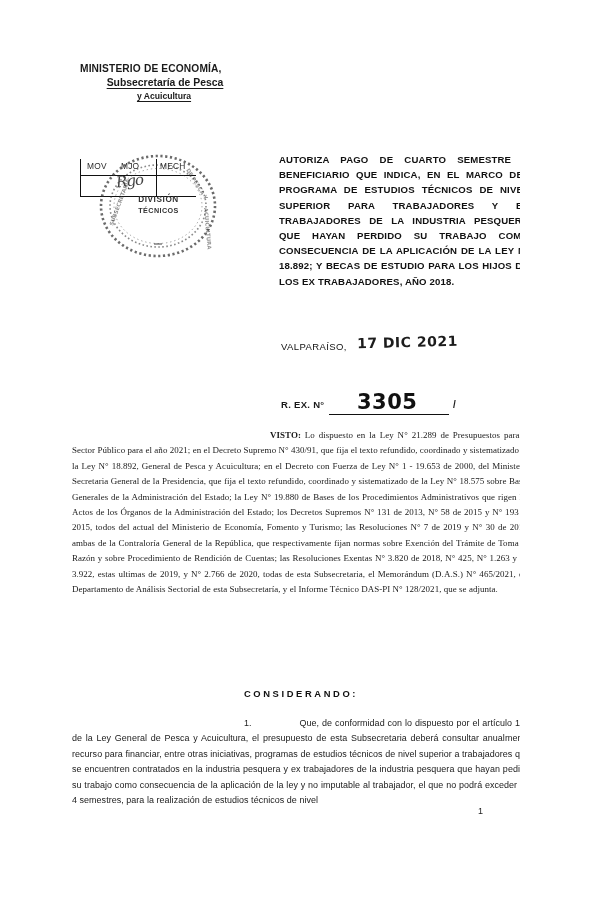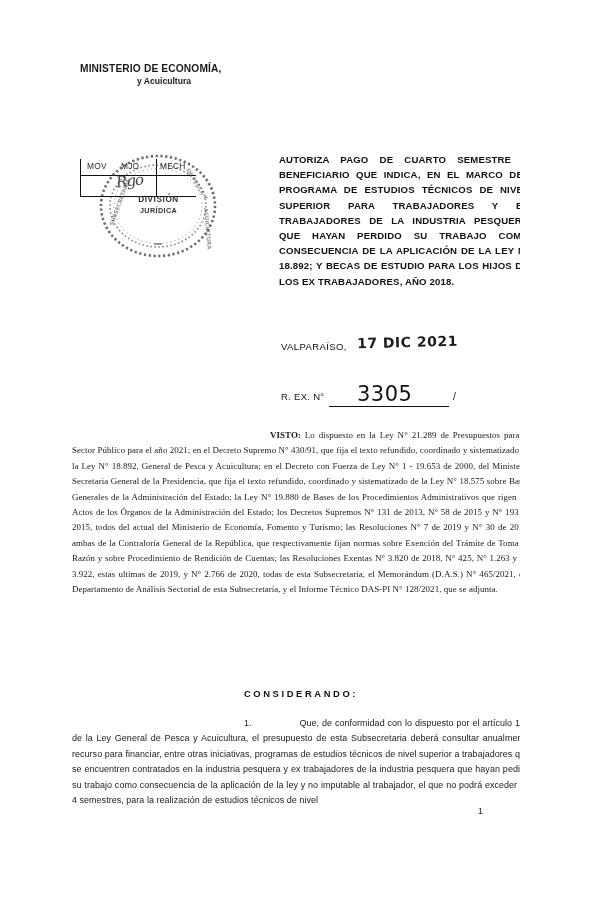--- a/index.html
+++ b/index.html
@@ -41,20 +41,21 @@
     font-weight: bold;
     line-height: 15px;
     text-decoration: underline;
     text-underline-offset: 1.5px;
     padding-right: 16px;
   }
   .lh-line4 {
     font-size: 8.6px;
     font-weight: bold;
     line-height: 12px;
+    text-decoration: underline;
     text-underline-offset: 1.5px;
     padding-right: 18px;
   }
 
   
   .visa-table {
     position: absolute;
     left: 80px;
     top: 127px;
     width: 116px;
@@ -163,23 +164,24 @@
     font-weight: bold;
     letter-spacing: 0.5px;
     color: #1c1c1c;
     transform: rotate(-1.5deg);
   }
 
   
   .res-line {
     position: absolute;
     left: 281px;
-    top: 386px;
+    top: 394px;
     width: 220px;
     height: 26px;
+    font-weight: bold;
   }
   .res-label {
     position: absolute;
     left: 0; top: 5px;
     font-size: 9.5px;
     letter-spacing: 0.3px;
   }
   .res-rule {
     position: absolute;
     left: 48px;
@@ -241,20 +243,21 @@
     color: #222;
   }
 </style>
 </head>
 <body>
 
 <div class="page">
 
   <div class="letterhead">
     <div class="lh-line1">MINISTERIO DE ECONOMÍA,</div>
+    <div class="lh-line3">Subsecretaría de Pesca</div>
     <div class="lh-line4">y Acuicultura</div>
   </div>
 
   <div class="visa-table">
     <div class="visa-left-edge"></div>
     <div class="visa-divider"></div>
     <div class="visa-head">
       <span class="visa-cell visa-mov">MOV</span>
       <span class="visa-cell visa-mjo">MJO</span>
       <span class="visa-cell visa-mech">MECH</span>
@@ -270,21 +273,21 @@
       <ellipse cx="62" cy="54" rx="44" ry="37.5" fill="none" stroke="#3a3a3a" stroke-width="1" stroke-dasharray="1.4 2.8" opacity="0.45"></ellipse>
       <g opacity="0.55" fill="#3a3a3a" font-family="DejaVu Sans, sans-serif" font-size="5.4" font-weight="bold">
         <text transform="translate(17,74) rotate(-70)">SUBSECRETARIA</text>
         <text transform="translate(90,18) rotate(58)">DE PESCA Y</text>
         <text transform="translate(108,56) rotate(85)">ACUICULTURA</text>
       </g>
       <line x1="58" y1="92" x2="66" y2="92" stroke="#3a3a3a" stroke-width="1.6" opacity="0.6"></line>
     </svg>
     <div class="stamp-text">
       <div class="l1">DIVISIÓN</div>
-      <div class="l2">JURÍDICA</div>
+      <div class="l2">TÉCNICOS</div>
     </div>
   </div>
 
   <div class="title-block">AUTORIZA PAGO DE CUARTO SEMESTRE A BENEFICIARIO QUE INDICA, EN EL MARCO DEL PROGRAMA DE ESTUDIOS TÉCNICOS DE NIVEL SUPERIOR PARA TRABAJADORES Y EX TRABAJADORES DE LA INDUSTRIA PESQUERA QUE HAYAN PERDIDO SU TRABAJO COMO CONSECUENCIA DE LA APLICACIÓN DE LA LEY N° 18.892; Y BECAS DE ESTUDIO PARA LOS HIJOS DE LOS EX TRABAJADORES, AÑO 2018.</div>
 
   <div class="place-line">VALPARAÍSO,</div>
   <div class="date-stamp">17 DIC 2021</div>
 
   <div class="res-line">
     <span class="res-label">R. EX. N°</span>

